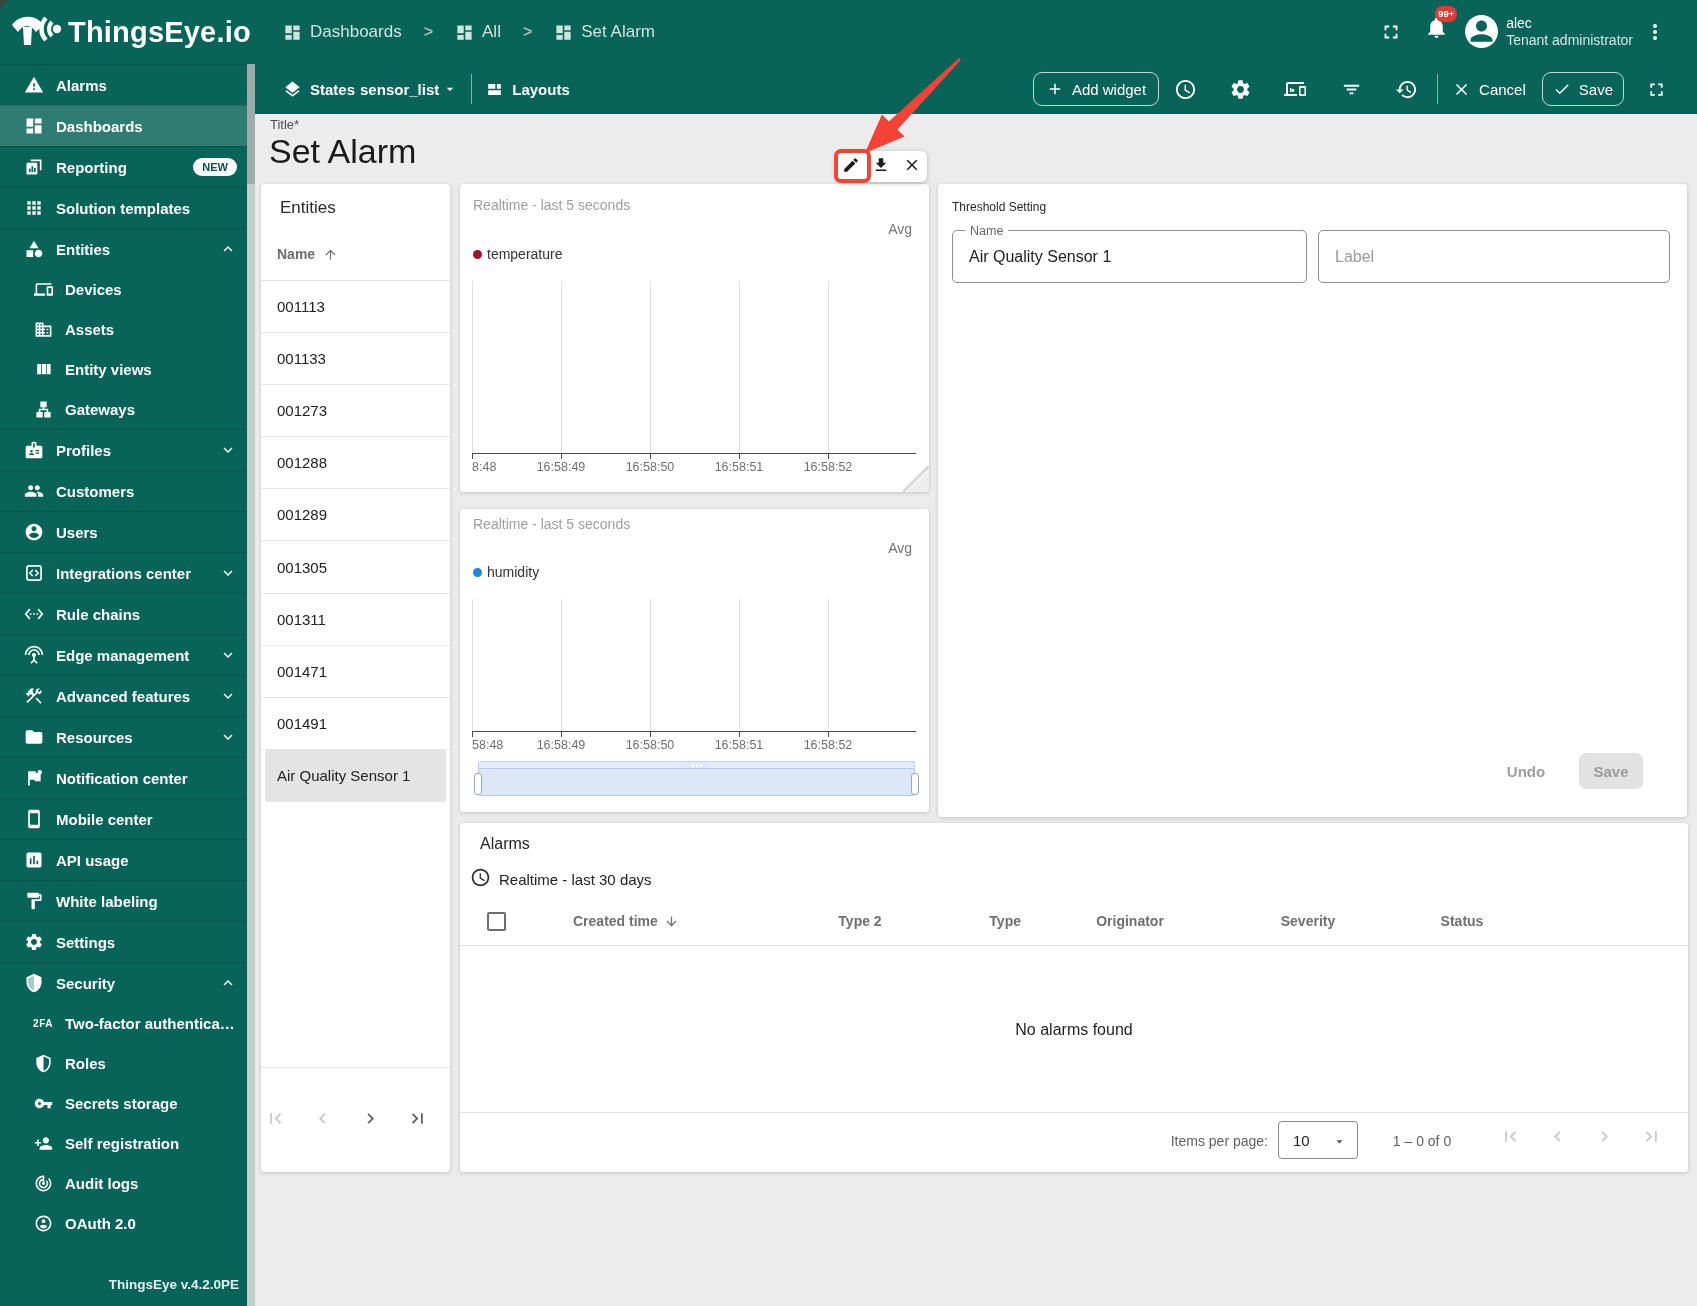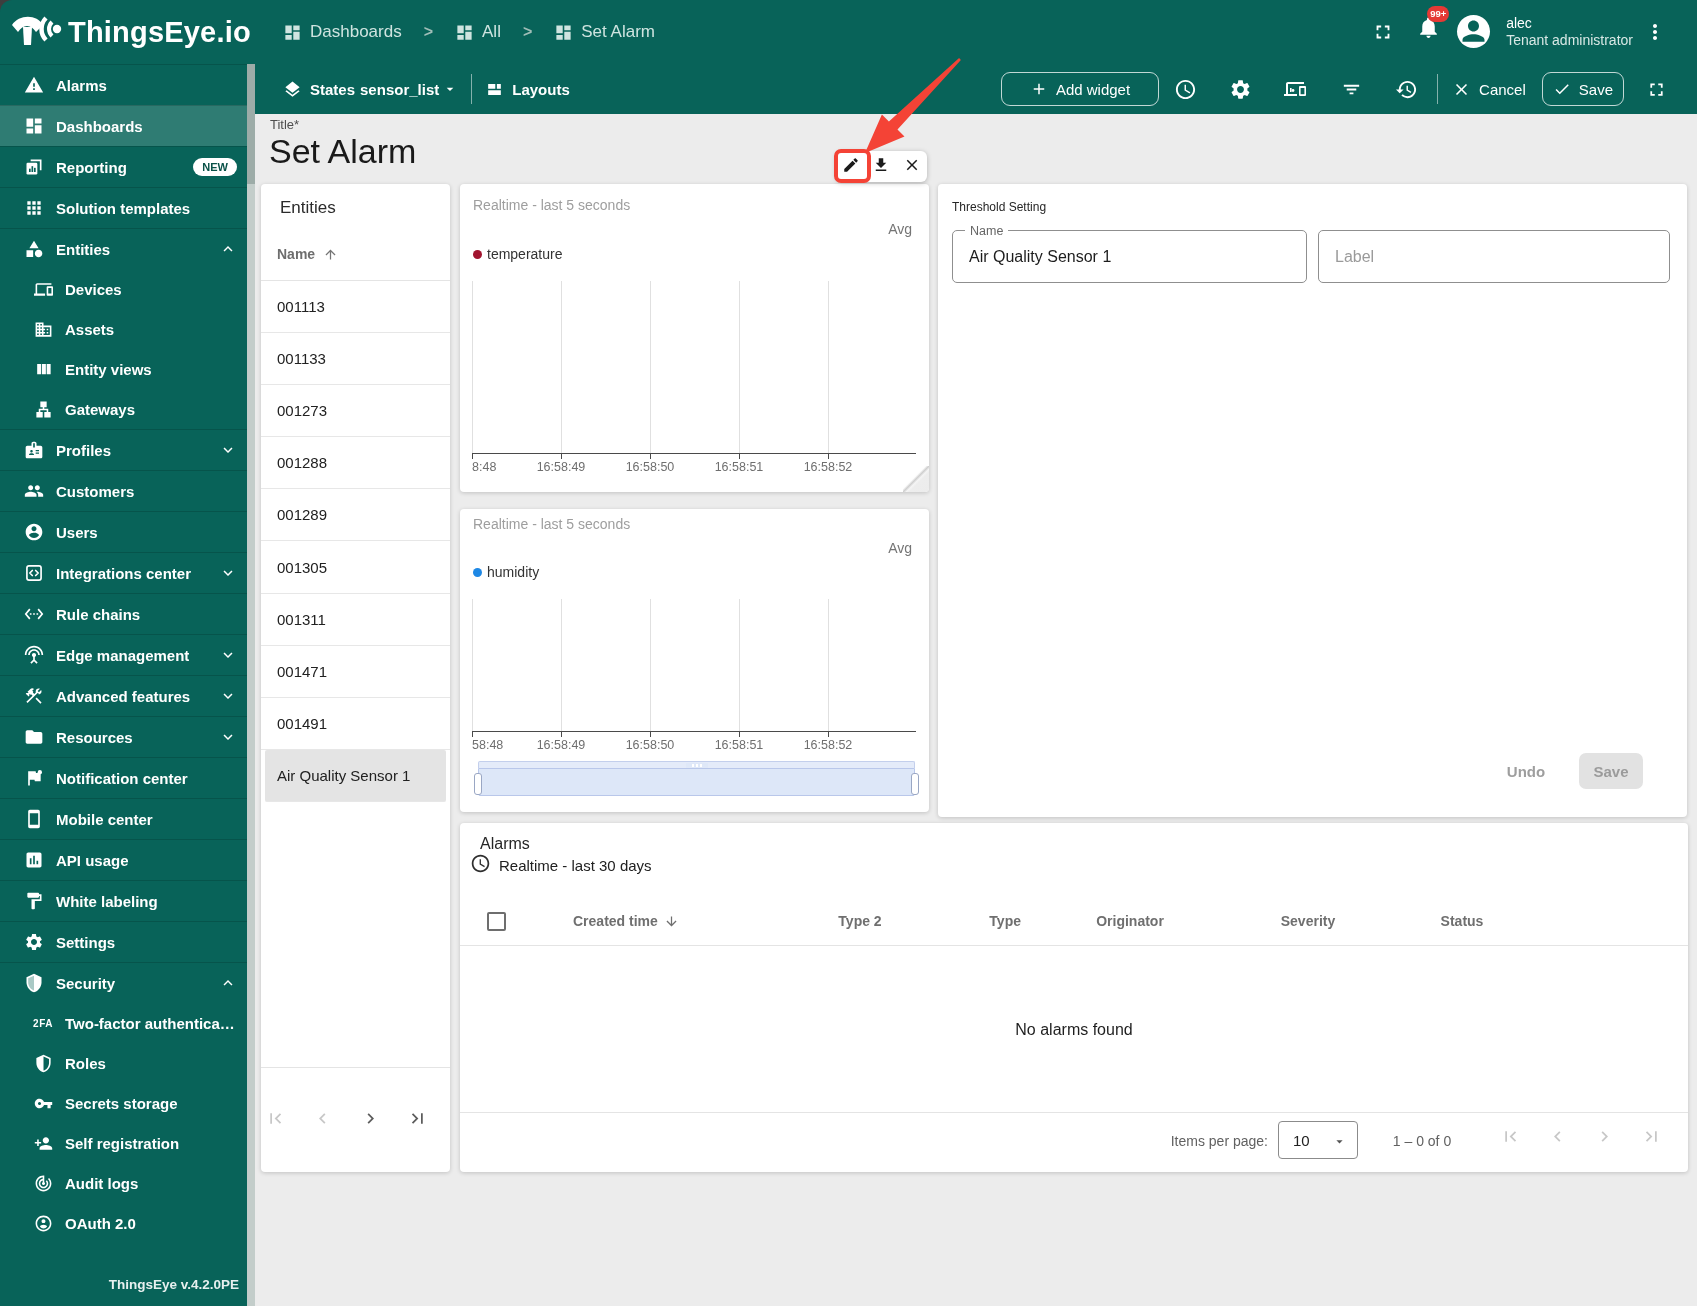--- a/index.html
+++ b/index.html
@@ -12,21 +12,21 @@
   .logo-text { color:#fff; font-size:29px; font-weight:bold; letter-spacing:.2px; margin-left:6px; }
   .crumbs { display:flex; align-items:center; margin-left:28px; }
   .crumb { display:flex; align-items:center; color:#cfe4e0; font-size:17px; }
   .crumb .ci { margin-right:8px; display:flex; }
   .crumb-sep { color:#9fbdb7; font-size:16px; margin:0 22px; font-weight:bold; }
   .header-right { margin-left:auto; display:flex; padding-right:30px; }
   .hbtn { background:none; border:none; cursor:pointer; display:flex; align-items:center; justify-content:center; }
   .bell-wrap { position:relative; margin-left:22px; }
   .badge99 { position:absolute; left:11px; top:-9px; background:#e53935; color:#fff; font-size:9.5px; font-weight:bold; border-radius:9px; padding:3px 3px; line-height:1; min-width:18px; text-align:center; }
   .avatar { width:33px; height:33px; border-radius:50%; background:#fff; margin-left:16px; display:flex; align-items:center; justify-content:center; }
-  .usertext { margin-left:16px; color:#fff; }
+  .usertext { margin-left:8px; color:#fff; }
   .user-name { font-size:14px; line-height:17px; }
   .user-role { font-size:14px; line-height:17px; color:#d8e8e5; }
   .morev { margin-left:10px; }
 
   
   #sidebar { position:absolute; left:0; top:64px; width:247px; height:1242px; background:#086359; z-index:20; }
   .nav-item { display:flex; align-items:center; height:41px; padding:0 10px 0 24px; color:#fff; cursor:pointer; position:relative; }
   .nav-item.sub { height:40px; padding-left:33px; }
   .nav-item.divtop { border-top:1px solid rgba(0,0,0,.15); }
   .nav-item.selected { background:rgba(255,255,255,.16); }
@@ -39,21 +39,21 @@
   #side-scroll .thumb { position:absolute; left:0; top:0; width:8px; height:120px; background:#9daca8; }
 
   
   #toolbar2 { position:absolute; left:255px; top:64px; width:1442px; height:50px; background:#086359; display:flex; align-items:center; z-index:25; }
   .t2-left { display:flex; align-items:center; padding-left:28px; }
   .t2txt { color:#fff; font-size:15px; font-weight:600; }
   .t2-ic { display:flex; margin-right:8px; }
   .t2-caret { margin-left:3px; display:flex; }
   .t2-div { width:1px; height:30px; background:rgba(255,255,255,.5); margin:0 13px; }
   .t2-right { margin-left:auto; display:flex; align-items:center; padding-right:30px; }
-  .btn-outline { display:flex; align-items:center; border:1.5px solid rgba(255,255,255,.75); border-radius:9px; color:#fff; background:none; font-size:15px; font-weight:500; padding:7px 28px; cursor:pointer; }
+  .btn-outline { display:flex; align-items:center; border:1.5px solid rgba(255,255,255,.75); border-radius:9px; color:#fff; background:none; font-size:15px; font-weight:500; padding:7px 12px; cursor:pointer; }
   .btn-outline .bi { margin-right:8px; display:flex; }
   .icbtn { background:none; border:none; cursor:pointer; display:flex; margin-left:32px; }
   .btn-text { display:flex; align-items:center; color:#fff; background:none; border:none; font-size:15px; font-weight:500; cursor:pointer; }
   .btn-text .bi { margin-right:8px; display:flex; }
 
   
   #main { position:absolute; left:255px; top:114px; width:1442px; height:1192px; background:#ececec; z-index:0; }
   .pg-title-label { position:absolute; left:270px; top:117px; font-size:13px; color:#4e4e4e; z-index:2; }
   .pg-title { position:absolute; left:269px; top:132px; font-size:34px; font-weight:500; color:#1a1a1a; z-index:2; }
 
@@ -104,21 +104,21 @@
   .mat-field .fvalue { position:absolute; left:16px; top:0; height:100%; display:flex; align-items:center; font-size:16px; color:#1d1d1d; }
   .mat-field .fplaceholder { position:absolute; left:16px; top:0; height:100%; display:flex; align-items:center; font-size:16px; color:#9a9a9a; }
   #name-field { left:14px; top:46px; width:355px; }
   #label-field { left:380px; top:46px; width:352px; }
   .undo-btn { position:absolute; left:550px; top:570px; width:76px; height:34px; background:none; border:none; color:#9e9e9e; font-size:15px; font-weight:600; cursor:pointer; }
   .save-btn2 { position:absolute; left:641px; top:569px; width:64px; height:36px; background:#e2e2e2; border:none; border-radius:7px; color:#9b9b9b; font-size:15px; font-weight:600; cursor:pointer; }
 
   
   #alarms-card { left:460px; top:823px; width:1228px; height:349px; }
   .al-title { position:absolute; left:20px; top:12px; font-size:16px; font-weight:500; color:#262626; }
-  .al-tw { position:absolute; left:10px; top:32px; height:20px; display:flex; align-items:center; cursor:pointer; }
+  .al-tw { position:absolute; left:10px; top:46px; height:20px; display:flex; align-items:center; cursor:pointer; }
   .al-tw .twtext { margin-left:8px; font-size:15px; color:#212121; }
   .al-chk { position:absolute; left:27px; top:89px; width:19px; height:19px; border:2px solid #6e6e6e; border-radius:2px; cursor:pointer; }
   .al-col { position:absolute; top:88px; height:20px; font-size:14px; font-weight:bold; color:#6f6f6f; display:flex; align-items:center; }
   .al-col .sorti { margin-left:6px; display:flex; }
   .al-hdiv { position:absolute; left:0; right:0; top:122px; border-top:1px solid #e4e4e4; }
   .al-empty { position:absolute; left:0; right:0; top:198px; text-align:center; font-size:16px; color:#1f1f1f; }
   .al-fdiv { position:absolute; left:0; right:0; top:289px; border-top:1px solid #e4e4e4; }
   .al-ipp { position:absolute; left:688px; top:310px; width:120px; font-size:14px; color:#616161; text-align:right; white-space:nowrap; }
   .al-select { position:absolute; left:818px; top:298px; width:80px; height:38px; border:1px solid #8b8b8b; border-radius:4px; cursor:pointer; }
   .al-select .selval { position:absolute; left:14px; top:0; height:100%; display:flex; align-items:center; font-size:15px; color:#212121; }

